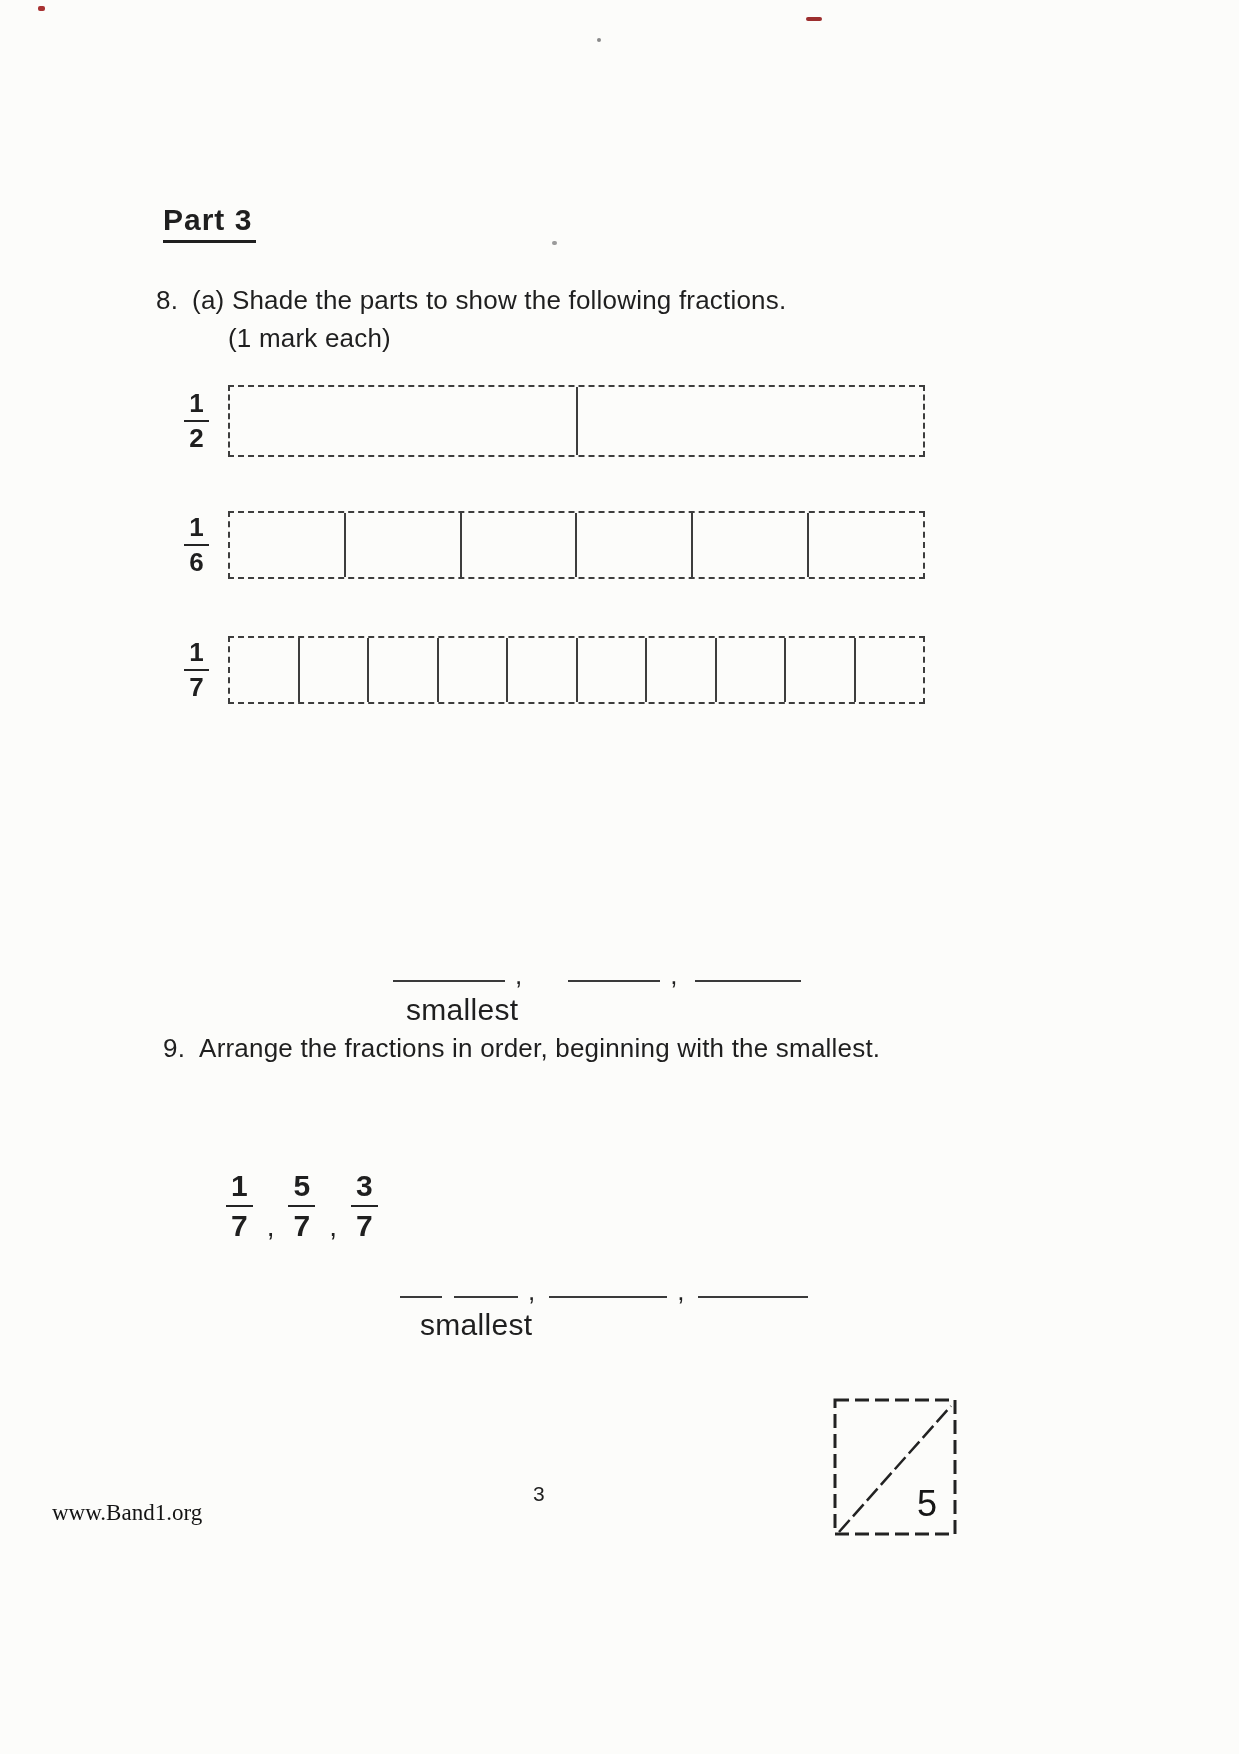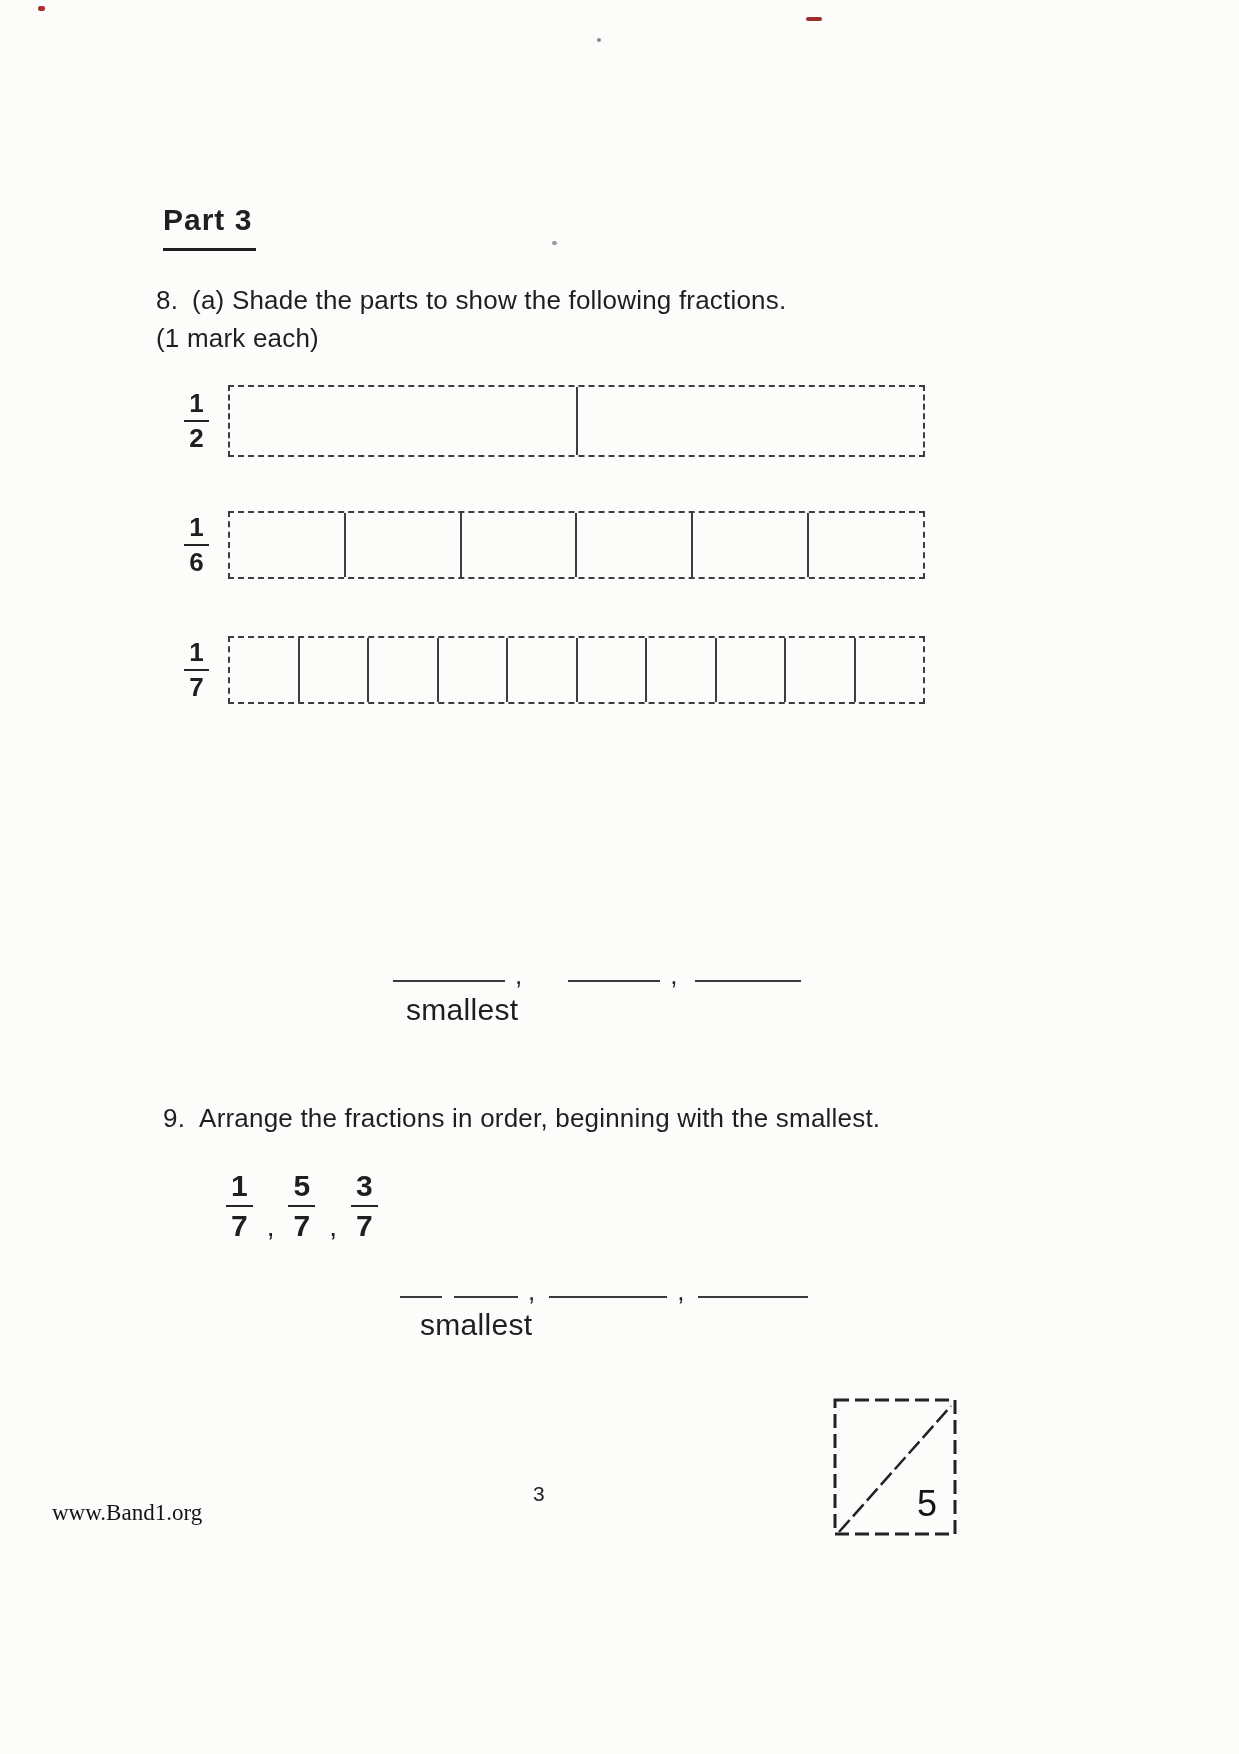--- a/index.html
+++ b/index.html
@@ -14,21 +14,21 @@
   }
   .abs { position: absolute; }
 
   
   .speck { position: absolute; border-radius: 2px; }
 
   
   .part-title {
     left: 163px; top: 203px;
     font-size: 30px; font-weight: bold; letter-spacing: 1px;
-    border-bottom: 3px solid #1f1f1f; padding: 0 4px 11px 0;
+    border-bottom: 3px solid #1f1f1f; padding: 0 4px 3px 0;
   }
 
   
   .qblock { font-size: 26px; letter-spacing: 0.2px; line-height: 1.45; }
   .qnum { display: inline-block; margin-right: 14px; }
 
   
   .bar-row {
     position: absolute;
     left: 165px; width: 760px;
@@ -91,21 +91,21 @@
 <div class="speck" style="left:806px; top:17px; width:16px; height:4px; background:#9c2e2e;"></div>
 <div class="speck" style="left:597px; top:38px; width:4px; height:4px; background:#8a8a8a;"></div>
 <div class="speck" style="left:552px; top:241px; width:5px; height:4px; background:#9a9a9a;"></div>
 
 <div class="abs part-title">Part 3</div>
 
 <div class="abs qblock" style="left:156px; top:282px; width:760px;">
   <div>
     <span class="qnum">8.</span><span>(a) Shade the parts to show the following fractions.</span>
   </div>
-  <div style="">(1 mark each)</div>
+  <div style="margin-left:72px;">(1 mark each)</div>
 </div>
 
 <div class="bar-row" style="top:385px; height:72px;">
   <div class="bar-label">
     <div class="fraction">
       <span class="num">1</span>
       <span class="den">2</span>
     </div>
   </div>
   <div class="bar">
@@ -157,21 +157,21 @@
 
 <div class="answer-row" style="left:393px; top:952px; height:34px;">
   <span class="blank" style="width:112px;"></span>
   <span class="comma">,</span>
   <span class="blank" style="width:92px; margin-left:36px;"></span>
   <span class="comma">,</span>
   <span class="blank" style="width:106px; margin-left:8px;"></span>
 </div>
 <div class="smallest" style="left:406px; top:993px;">smallest</div>
 
-<div class="abs qblock" style="left:163px; top:1100px; width:800px;">
+<div class="abs qblock" style="left:163px; top:1030px; width:800px;">
   <div>
     <span class="qnum">9.</span><span>Arrange the fractions in order, beginning with the smallest.</span>
   </div>
 </div>
 
 <div class="frac-list" style="left:220px; top:1168px;">
   <div class="fraction">
     <span class="num">1</span>
     <span class="den">7</span>
   </div>

